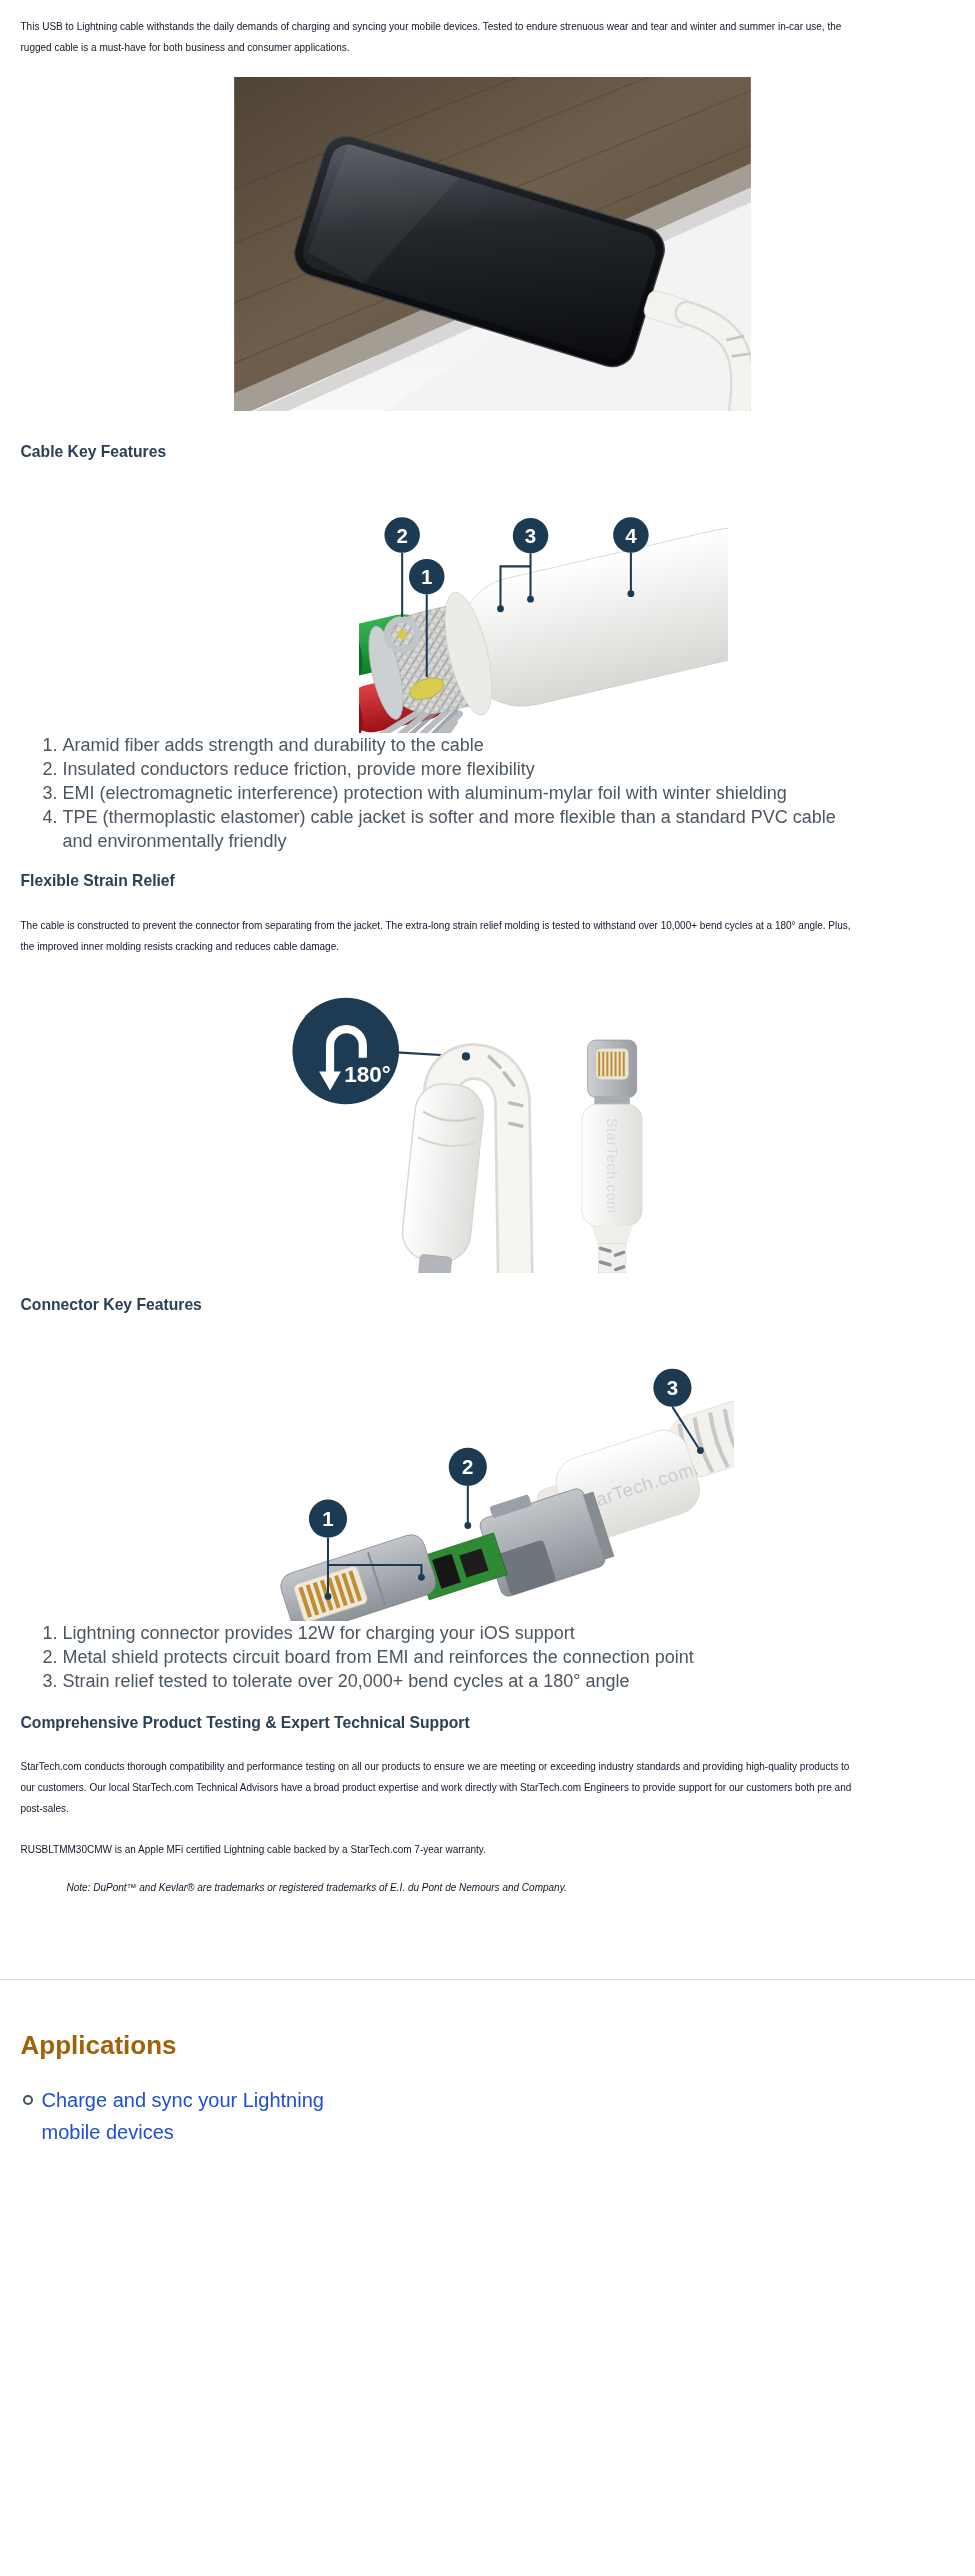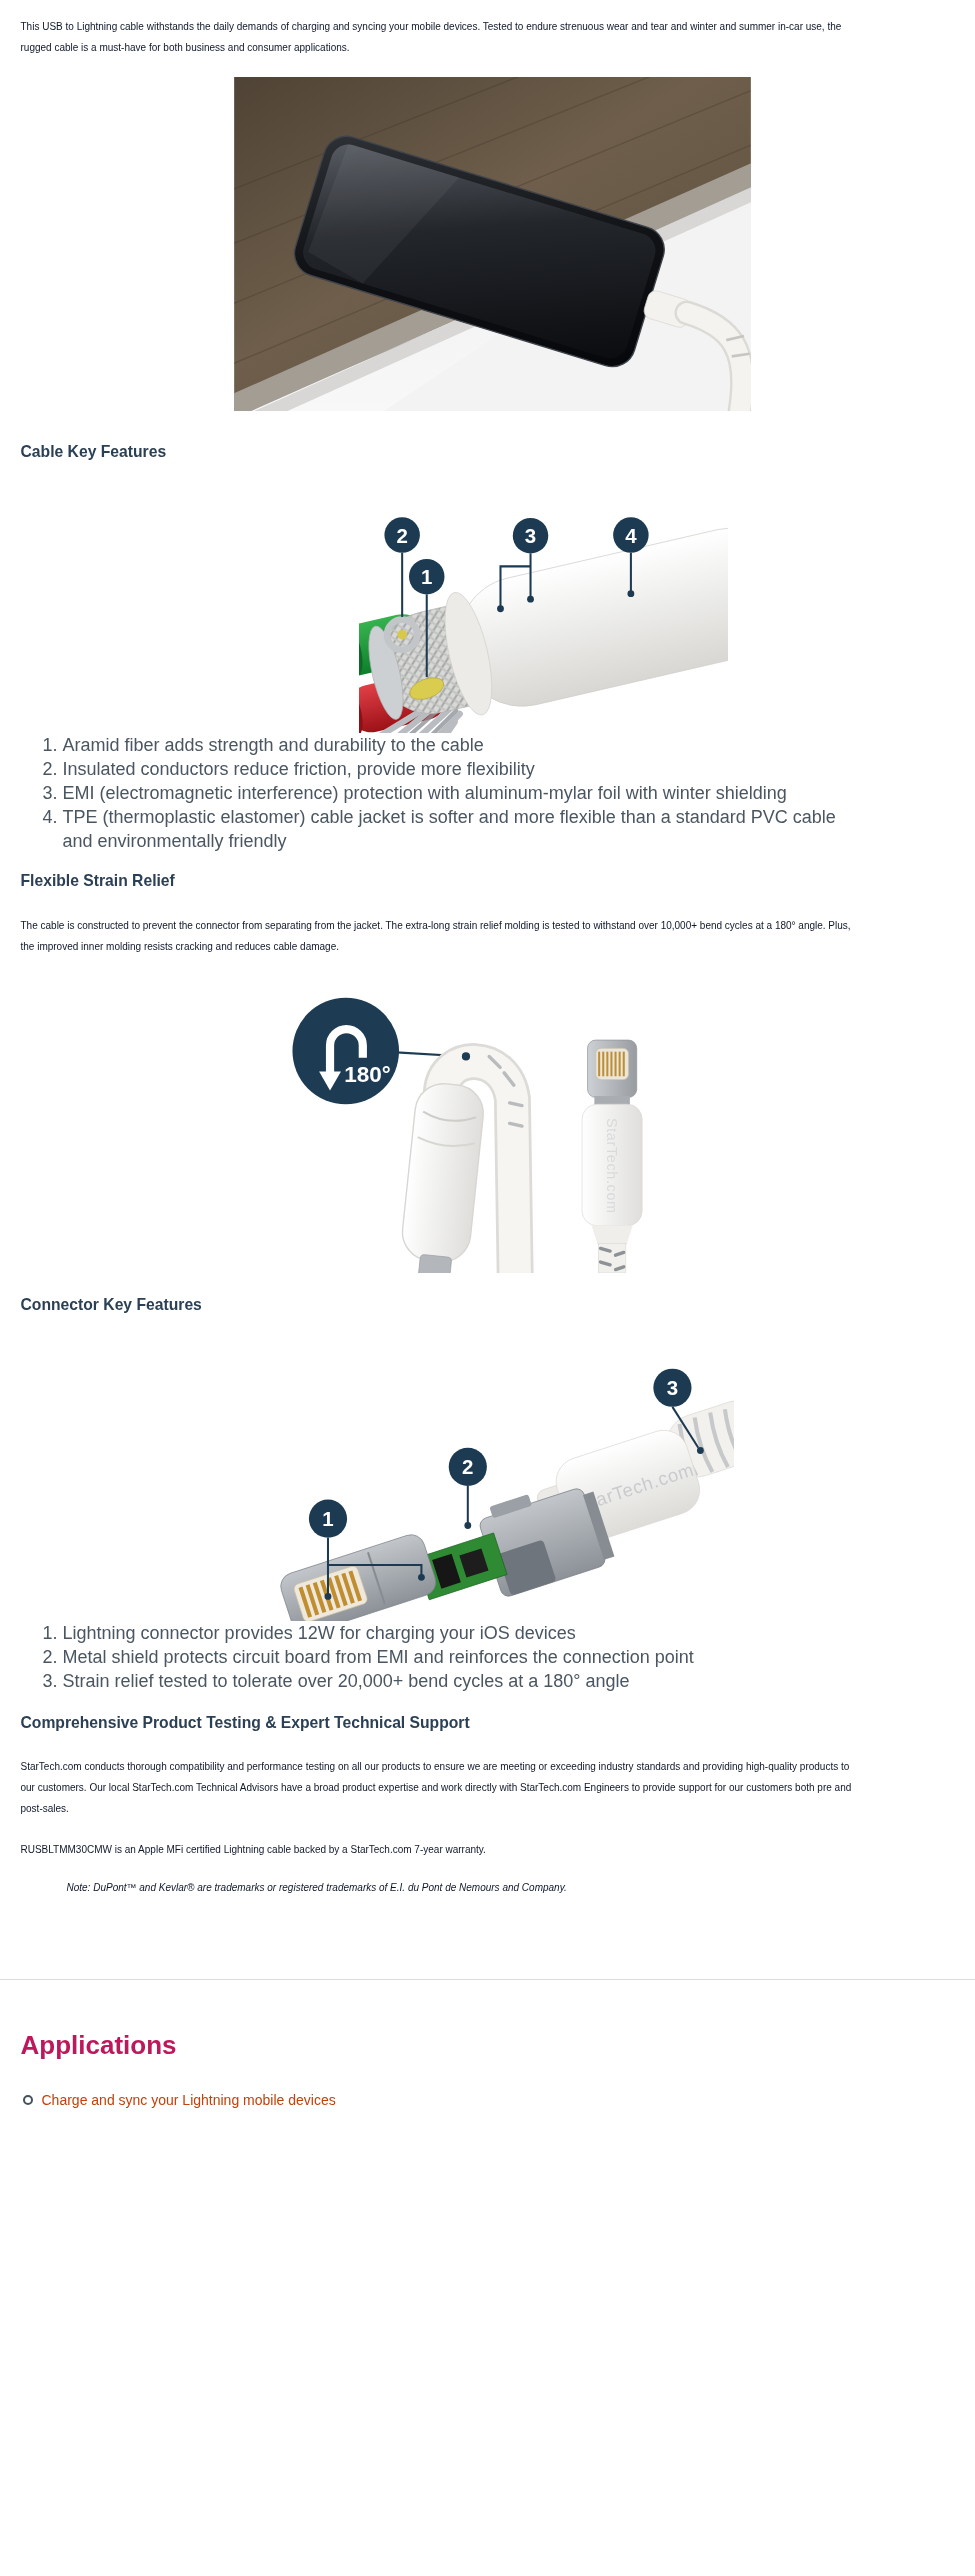--- a/index.html
+++ b/index.html
@@ -46,28 +46,28 @@
   .mt-p-test1 { margin-top: 22px; }
   .mt-p-test2 { margin-top: 20px; }
   .mt-p-note { margin-top: 17px; margin-left: 46px; }
 
   hr.divider {
     border: none; border-top: 1.4px solid #DCDCDC;
     margin: 81px -20.5px 0 -20.5px;
   }
   h1.apps {
     font-size: 26px; line-height: 34px; font-weight: 700;
-    color: #be185d; margin: 48px 0 8px 0;
+    color: #a16207; margin: 48px 0 8px 0;
   }
   ul.apps-list {
     list-style: none; margin: 22px 0 0 0; padding: 0; width: 321px;
   }
   ul.apps-list li {
     position: relative; padding-left: 21px;
-    font-size: 14px; line-height: 32px; color: #c2410c;
+    font-size: 20px; line-height: 32px; color: #1d4ed8;
   }
   ul.apps-list li::before {
     content: ""; position: absolute; left: 2px; top: 11px;
     width: 6.1px; height: 6.1px; border: 2px solid #44525E; border-radius: 50%;
     background: #ffffff;
   }
 
   svg text {
     font-family: "Liberation Sans", sans-serif;
   }
@@ -360,21 +360,21 @@
         <text class="callout-num" x="300" y="197" text-anchor="middle">2</text>
       </g>
       <g>
         <circle cx="600" cy="70" r="28" fill="#1C3A52"></circle>
         <text class="callout-num" x="600" y="81" text-anchor="middle">3</text>
       </g>
     </svg>
   </div>
 
   <ol class="features mt-ol-conn">
-    <li>Lightning connector provides 12W for charging your iOS devices</li>
+    <li>Lightning connector provides 12W for charging your iOS support</li>
     <li>Metal shield protects circuit board from EMI and reinforces the connection point</li>
     <li>Strain relief tested to tolerate over 20,000+ bend cycles at a 180° angle</li>
   </ol>
 
   <h2 class="h2 mt-h-test">Comprehensive Product Testing &amp; Expert Technical Support</h2>
   <p class="p mt-p-test1">StarTech.com conducts thorough compatibility and performance testing on all our products to ensure we are meeting or exceeding industry standards and providing high-quality products to our customers. Our local StarTech.com Technical Advisors have a broad product expertise and work directly with StarTech.com Engineers to provide support for our customers both pre and post-sales.</p>
   <p class="p mt-p-test2">RUSBLTMM30CMW is an Apple MFi certified Lightning cable backed by a StarTech.com 7-year warranty.</p>
   <p class="p note mt-p-note">Note: DuPont™ and Kevlar® are trademarks or registered trademarks of E.I. du Pont de Nemours and Company.</p>
 
   <hr class="divider">

